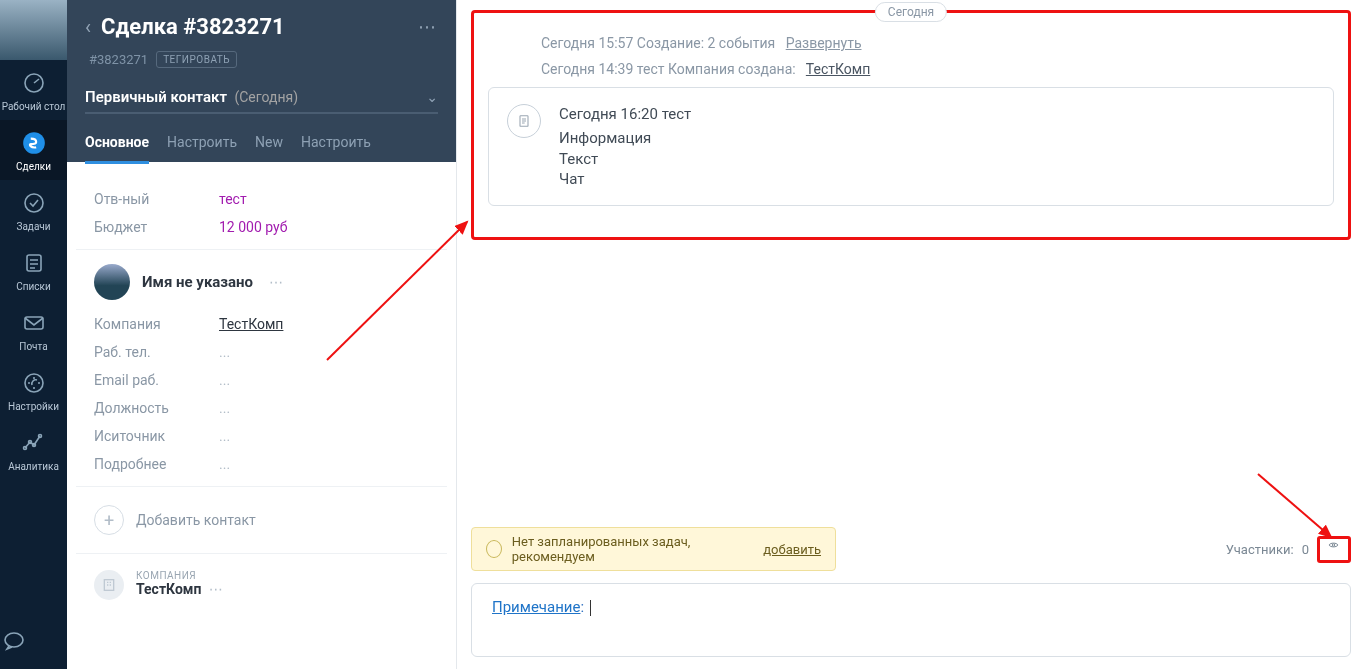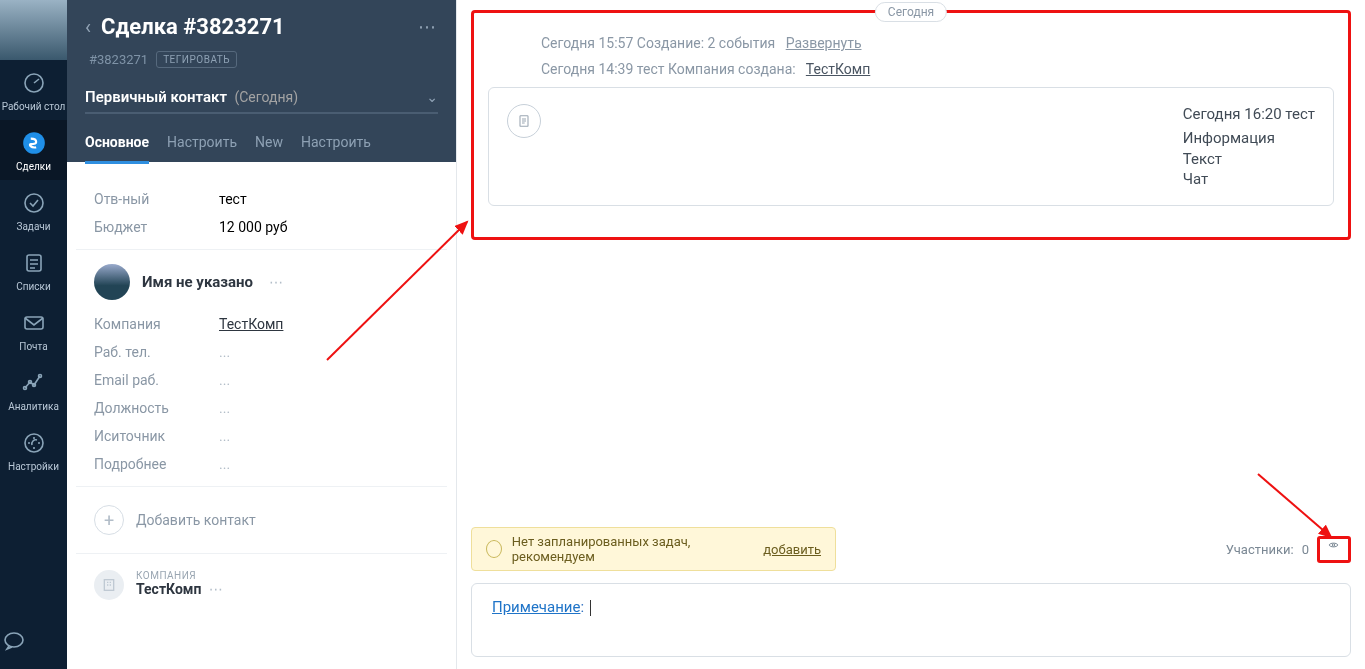--- a/index.html
+++ b/index.html
@@ -81,21 +81,21 @@
   .tab.active { color: #fff; font-weight: 700; position: relative; }
   .tab.active::after {
     content: ""; position: absolute; left: 0; right: 0; bottom: -2px;
     height: 3px; background: #2f8fe0;
   }
 
   .panel-body { flex: 1; overflow: auto; padding: 9px; }
   .section { padding: 14px 18px 8px; border-bottom: 1px solid #eef1f4; }
   .kv { display: flex; padding: 6px 0; font-size: 14px; }
   .kv .k { width: 125px; color: #8a97a5; }
-  .kv .v { color: #000000; }
+  .kv .v { color: #a21caf; }
   .kv .v.link { text-decoration: underline; color: #2e3640; cursor: pointer;}
   .kv .v.placeholder { color: #b2bdc8; }
 
   .contact-head { display: flex; align-items: center; gap: 12px; margin-bottom: 10px;}
   .avatar { width: 36px; height: 36px; border-radius: 50%; background: linear-gradient(#9ac,#245 60%); }
   .contact-name { font-weight: 700; font-size: 15px; }
   .mini-more { color: #b2bdc8; letter-spacing: 2px; cursor: pointer; margin-left: 4px; }
 
   .add-row {
     padding: 18px; display: flex; align-items: center; gap: 12px; color: #8a97a5;
@@ -127,21 +127,21 @@
     position: absolute; top: -11px; left: 50%; transform: translateX(-50%);
     background: #fff; border: 1px solid #d9dfe5; color: #8a97a5;
     font-size: 12px; padding: 2px 12px; border-radius: 12px;
   }
   .feed-line { color: #8a97a5; font-size: 14px; margin: 6px 0 10px 55px; }
   .feed-line .link { text-decoration: underline; cursor: pointer; }
   .feed-line .strong-link { text-decoration: underline; color: #4a5562; cursor: pointer;}
 
   .note-card {
     border: 1px solid #d9dfe5; border-radius: 6px; padding: 16px 18px; margin: 6px 2px 0;
-    display: flex; gap: 18px; justify-content: space-between;
+    display: flex; gap: 18px;
   }
   .note-icon {
     width: 34px; height: 34px; border: 1.5px solid #c7d0d9; border-radius: 50%;
     display:flex; align-items:center; justify-content:center; color:#9aa6b2; font-size:15px;
     flex: none;
   }
   .note-meta { color: #9aa6b2; font-size: 13px; margin-bottom: 4px;}
   .note-body div { color: #414b56; font-size: 15px; line-height: 1.35; }
 
   .arrow-svg { position: absolute; pointer-events: none; }
@@ -224,38 +224,38 @@
           <rect x="3" y="6" width="18" height="12" rx="2"></rect>
           <path d="M3 7l9 7 9-7"></path>
         </svg>
     </span>
     <span>Почта</span>
   </div>
 
   <div class="item">
     <span class="icon">
       <svg viewBox="0 0 24 24" width="24" height="24">
+          <circle cx="12" cy="12" r="9"></circle>
+          <path d="M15 9a4 4 0 00-5 5M12 6v2M12 16v2M6 12h2M16 12h2"></path>
+        </svg>
+    </span>
+    <span>Настройки</span>
+  </div>
+
+  <div class="item">
+    <span class="icon">
+      <svg viewBox="0 0 24 24" width="24" height="24">
           <path d="M3 17l5-6 4 3 6-9"></path>
           <circle cx="3" cy="17" r="1.5"></circle>
           <circle cx="8" cy="11" r="1.5"></circle>
           <circle cx="12" cy="14" r="1.5"></circle>
           <circle cx="18" cy="5" r="1.5"></circle>
         </svg>
     </span>
     <span>Аналитика</span>
-  </div>
-
-  <div class="item">
-    <span class="icon">
-      <svg viewBox="0 0 24 24" width="24" height="24">
-          <circle cx="12" cy="12" r="9"></circle>
-          <path d="M15 9a4 4 0 00-5 5M12 6v2M12 16v2M6 12h2M16 12h2"></path>
-        </svg>
-    </span>
-    <span>Настройки</span>
   </div>
 
   <div class="spacer"></div>
   <div class="bottom">
     <span class="icon">
       <svg viewBox="0 0 24 24" width="24" height="24">
           <ellipse cx="12" cy="11" rx="9" ry="7"></ellipse>
           <path d="M8 11h.01M12 11h.01M16 11h.01M7 17l-2 3 5-2"></path>
         </svg>
     </span>

